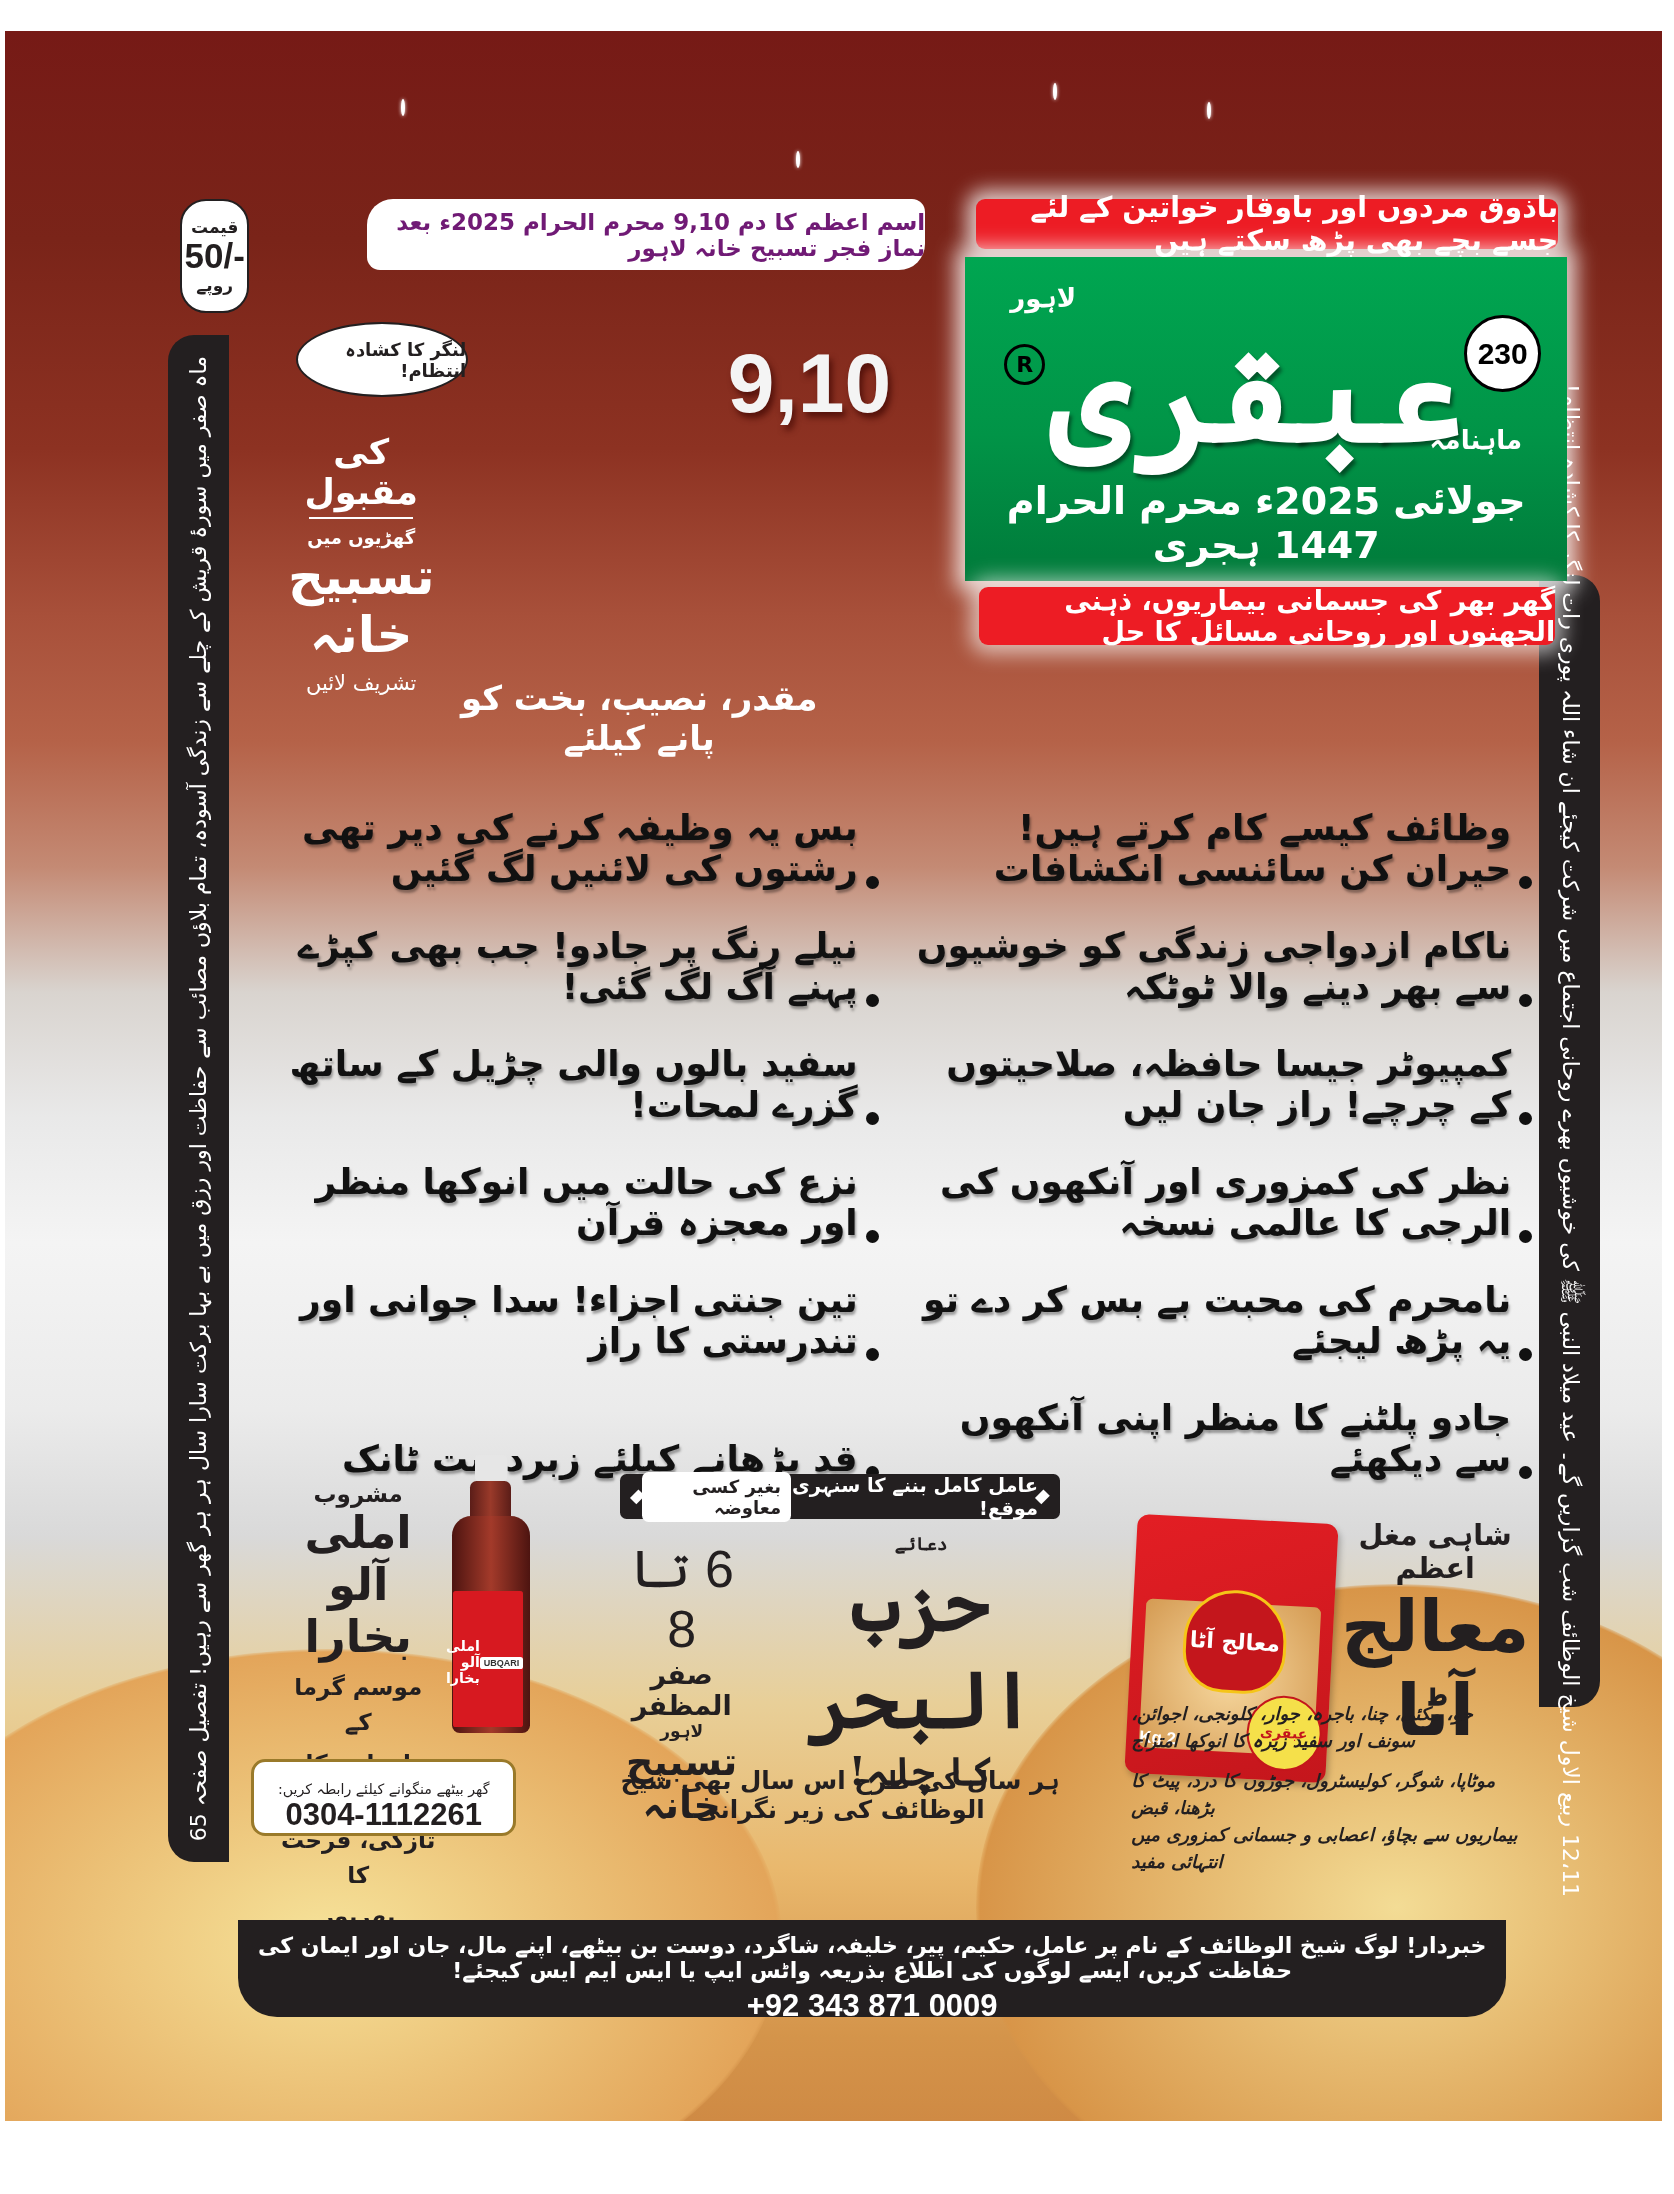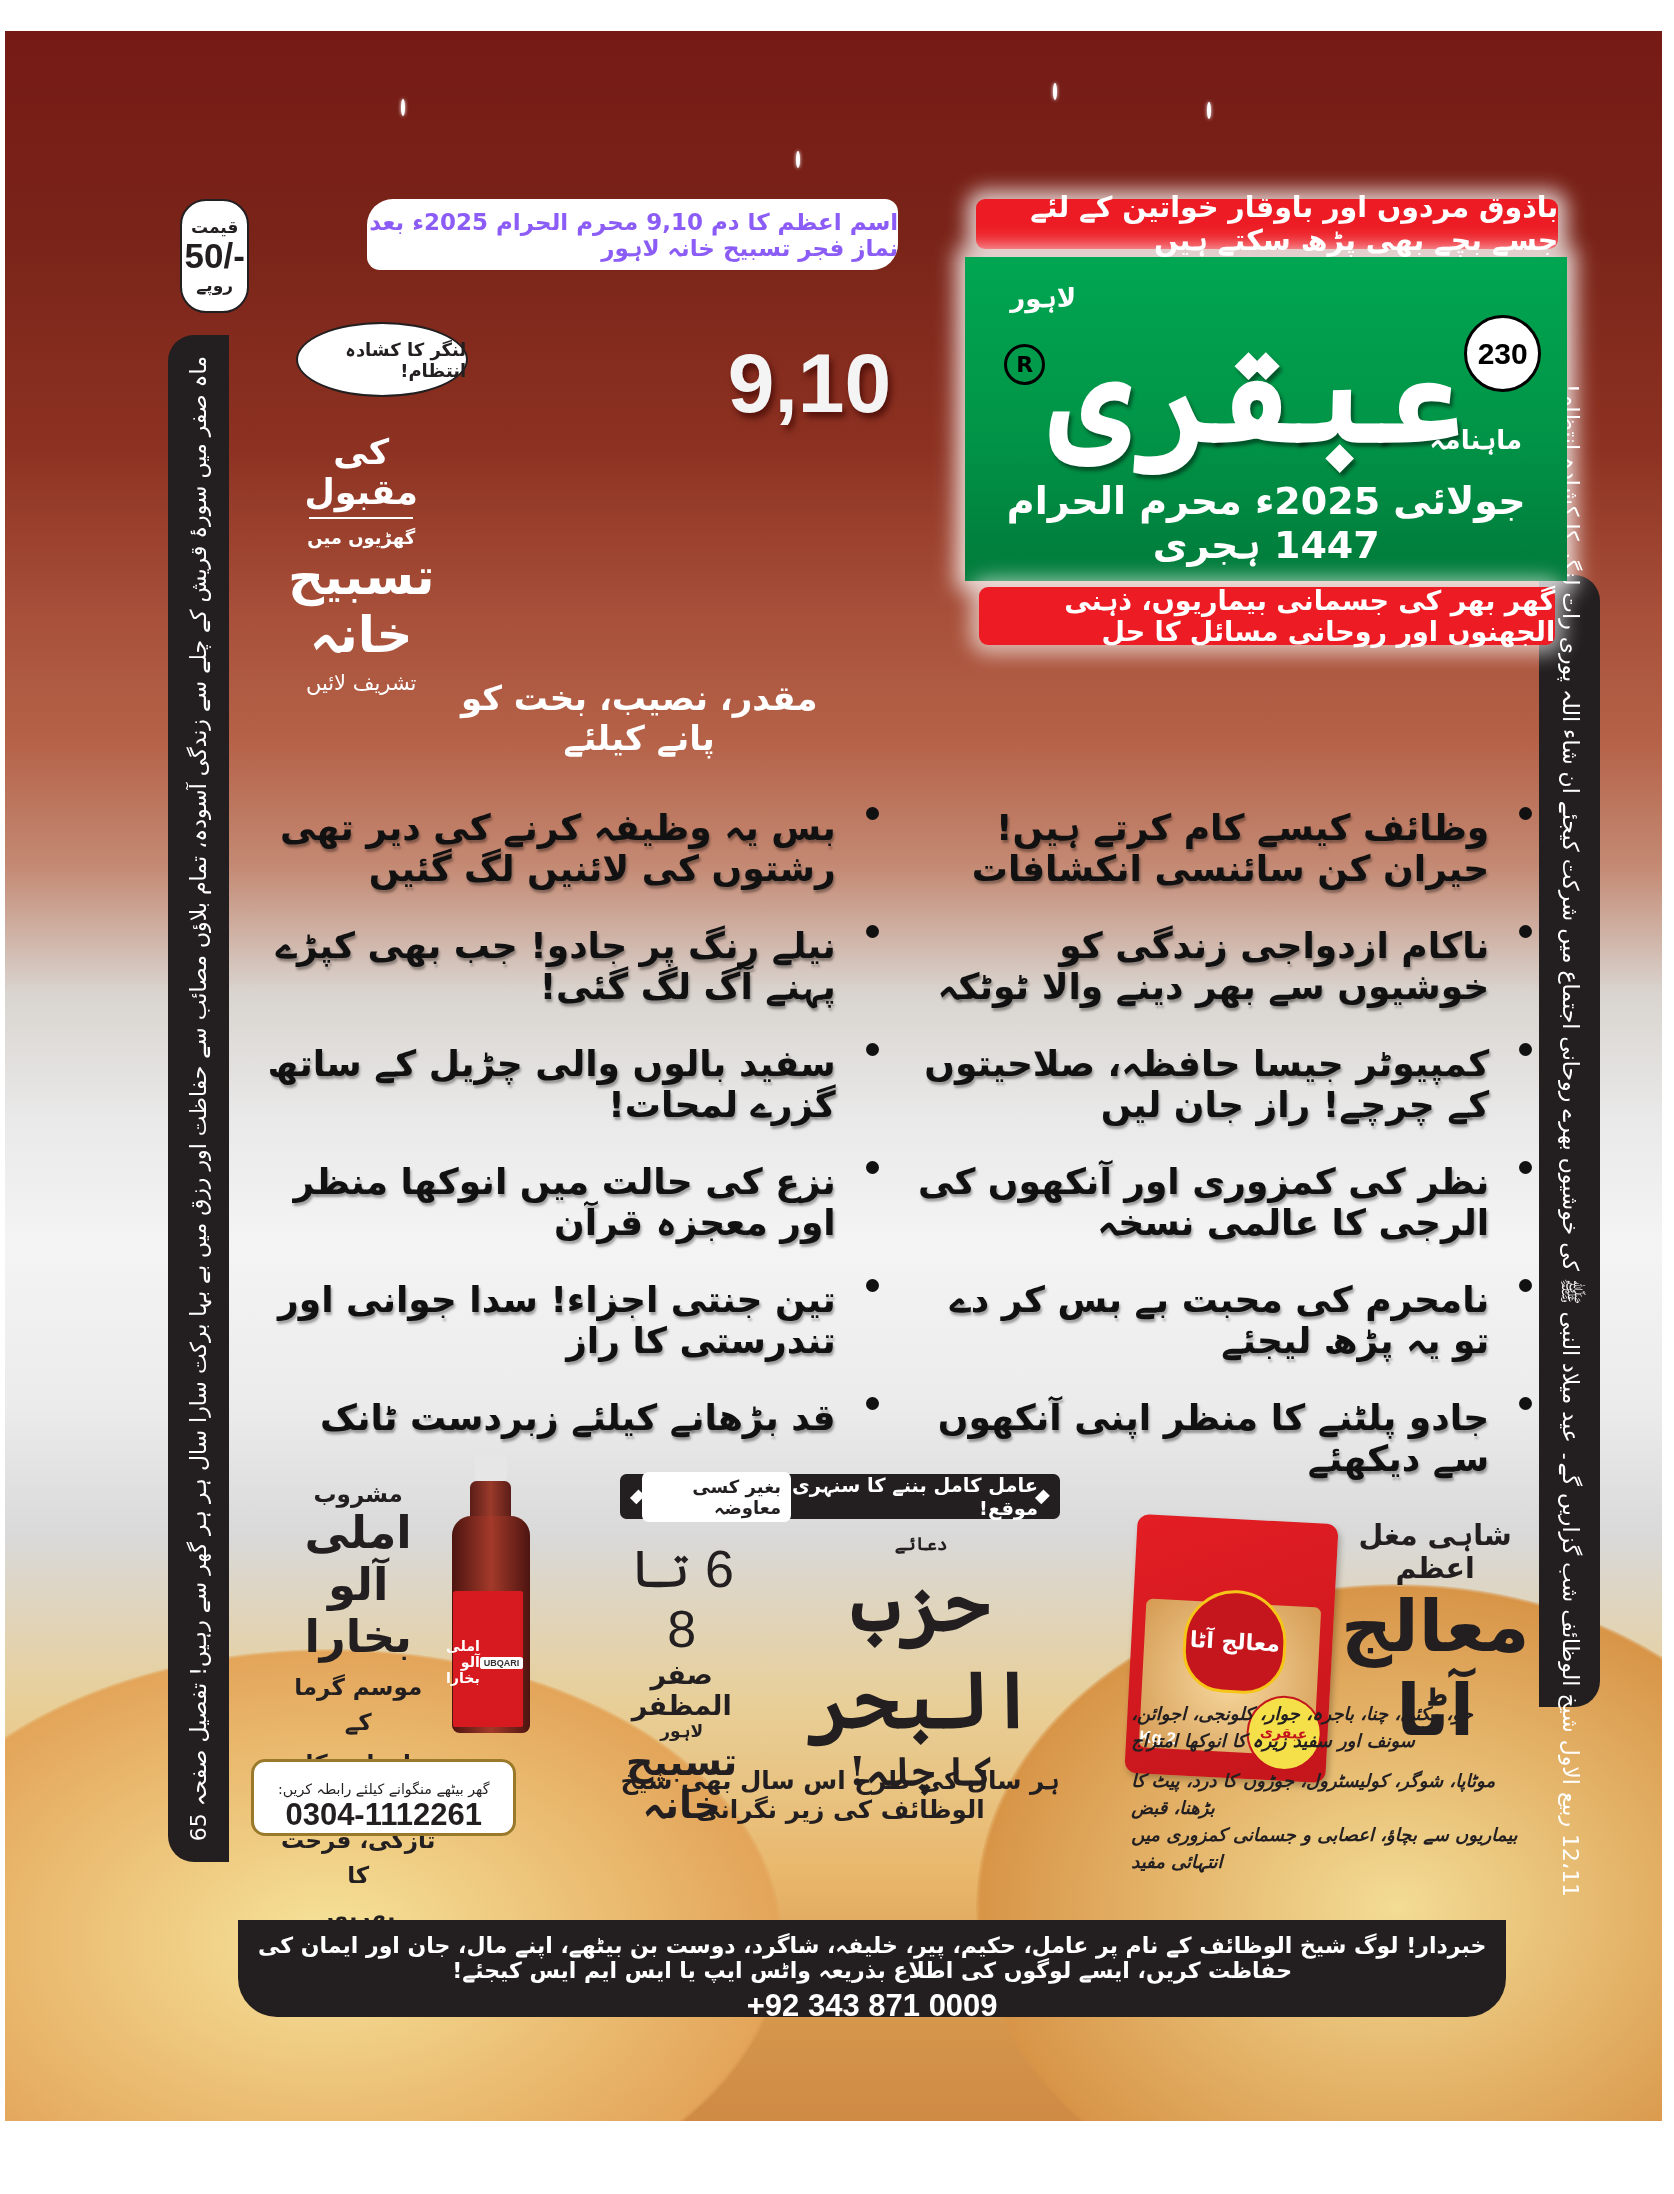--- a/index.html
+++ b/index.html
@@ -27,37 +27,37 @@
   .mast-monthly{position:absolute;right:45px;top:168px;color:#fff;font-size:26px;font-weight:bold;}
   .mast-date{position:absolute;left:13px;right:13px;bottom:14.2px;color:#fff;font-size:38px;font-weight:bold;text-align:center;}
   .substrip{position:absolute;left:974px;top:586px;width:576px;height:58px;background:#ed1c24;color:#fff;
     display:flex;align-items:center;justify-content:center;font-size:27px;font-weight:bold;border-radius:9px;box-shadow:0 0 19.4px 9px rgba(255,255,255,.6);}
   
   .price{position:absolute;left:175px;top:194px;width:65px;height:110px;background:#fff;border:2.6px solid #231f20;border-radius:26px;
     display:flex;flex-direction:column;align-items:center;justify-content:center;color:#231f20;}
   .price .lbl{font-size:17px;font-weight:bold;}
   .price .val{font-size:35px;font-weight:bold;font-family:"Liberation Sans",sans-serif;line-height:38px;}
   .announce{position:absolute;left:362px;top:194px;width:531px;height:71px;background:#fff;border-radius:26px 13px 26px 13px;
-    display:flex;align-items:center;justify-content:center;font-size:23px;font-weight:bold;color:#8b5cf6;}
+    display:flex;align-items:center;justify-content:center;font-size:23px;font-weight:bold;color:#701a75;padding-left:27px;}
   .langar{position:absolute;left:291px;top:324px;width:168px;height:71px;background:#fff;border:2.6px solid #231f20;border-radius:50%;
     display:flex;align-items:center;justify-content:center;font-size:18px;font-weight:bold;color:#231f20;}
   .muharram{position:absolute;left:453px;top:304px;width:446px;height:336px;color:#f4f4f4;text-align:center;
     text-shadow:3.2px 5.2px 6.5px rgba(70,10,5,.8);font-family:"DejaVu Serif",serif;}
   .muharram .days{position:absolute;right:13px;top:26px;font-size:84px;font-weight:bold;font-family:"Liberation Sans",sans-serif;}
   .muharram .name{position:absolute;left:0;right:0;top:110px;font-size:123px;font-weight:bold;}
   .tagline{position:absolute;left:453px;top:654px;width:362px;text-align:center;color:#fff;font-size:34px;font-weight:bold;}
   .leftcol{position:absolute;left:272px;top:427px;width:168px;color:#fff;text-align:center;font-weight:bold;}
   .leftcol .a{font-size:35px;}
   .leftcol hr{border:0;border-top:2.6px solid #fff;width:104px;margin:5.2px auto;}
   .leftcol .b{font-size:18px;margin-top:8px;}
   .leftcol .c{font-size:50px;line-height:58px;}
   .leftcol .d{font-size:21px;font-weight:normal;margin-top:6.5px;}
   
   .bullets{position:absolute;left:246px;top:802px;width:1281px;display:grid;grid-template-columns:1fr 1fr;row-gap:36px;column-gap:26px;}
-  .bullet{display:flex;align-items:flex-start;gap:30px;font-size:36px;font-weight:bold;color:#111;text-shadow:1.3px 3.2px 2.6px rgba(0,0,0,.35);direction:rtl;}
+  .bullet{display:flex;align-items:flex-end;gap:8px;font-size:36px;font-weight:bold;color:#111;text-shadow:1.3px 3.2px 2.6px rgba(0,0,0,.35);direction:rtl;}
   .bullet .dot{width:13px;height:13px;border-radius:50%;background:#111;flex:none;}
   
   .ad{position:absolute;}
   .ad1 .title{position:absolute;left:26px;top:26px;width:162px;text-align:center;color:#231f20;}
   .ad1 .t1{font-size:23px;font-weight:bold;}
   .ad1 .t2{font-size:45px;font-weight:bold;line-height:52px;}
   .ad1 .t3{font-size:23px;font-weight:bold;line-height:35px;margin-top:6.5px;}
   .bottle{position:absolute;left:201px;top:0;width:78px;height:278px;}
   .bottle .cap{position:absolute;left:22.6px;top:0;width:32px;height:26px;background:#e6e6e6;border-radius:3.9px;}
   .bottle .neck{position:absolute;left:18px;top:26px;width:41px;height:39px;background:linear-gradient(90deg,#5b1d18,#9a3a2a,#5b1d18);border-radius:6.5px 6.5px 0 0;}

